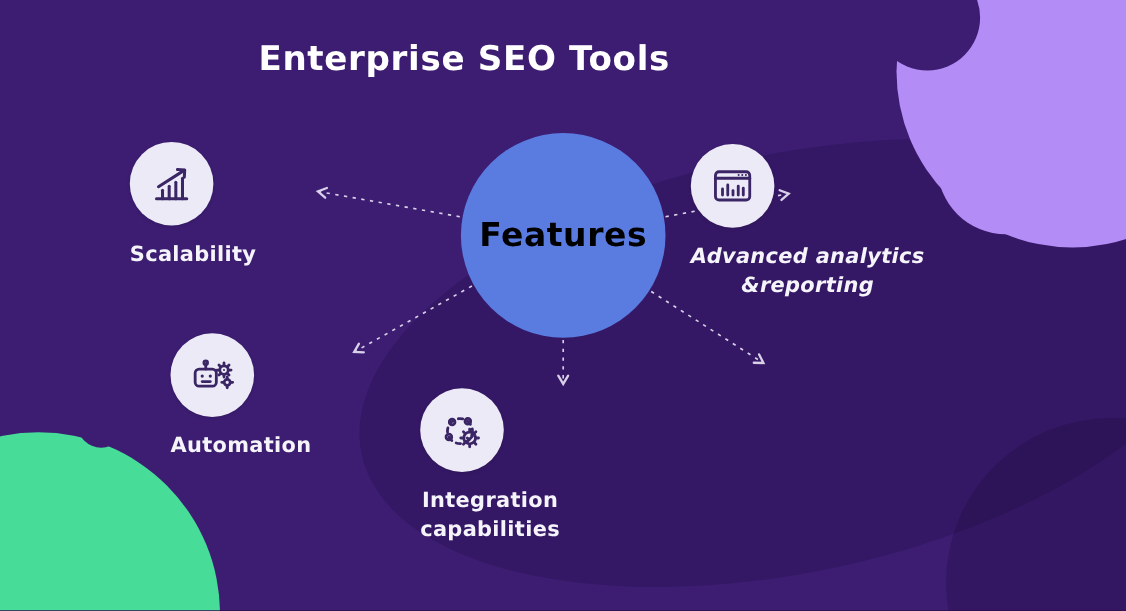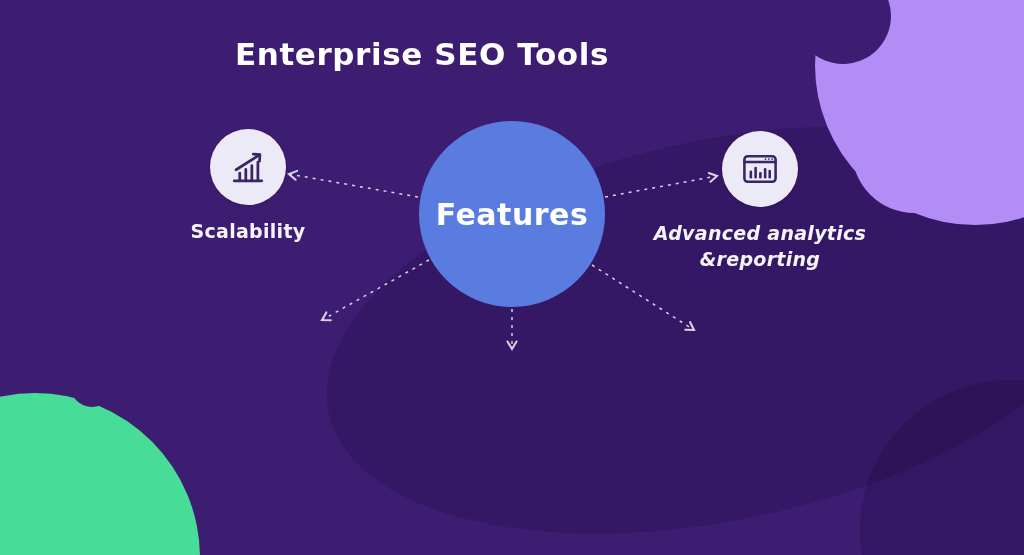--- a/index.html
+++ b/index.html
@@ -21,23 +21,23 @@
     position:absolute;left:0;top:36px;width:844px;text-align:center;
     color:#ffffff;font-size:31px;font-weight:bold;letter-spacing:0.6px;
   }
 
   .connectors{position:absolute;left:0;top:0;width:1024px;height:555px;pointer-events:none;}
 
   .center-circle{
     position:absolute;left:419px;top:121px;width:186px;height:186px;border-radius:50%;
     background:#5a7ce1;display:flex;align-items:center;justify-content:center;
   }
-  .center-circle .center-label{color:#ffffff;font-size:30px;font-weight:bold;letter-spacing:0.5px;}
+  .center-circle .center-label{color:#000000;font-size:30px;font-weight:bold;letter-spacing:0.5px;}
 
-  .node{position:absolute;display:flex;flex-direction:column;align-items:center;}
+  .node{position:absolute;display:flex;flex-direction:column;align-items:flex-start;}
   .icon-circle{
     width:76px;height:76px;border-radius:50%;background:#edeaf7;
     display:flex;align-items:center;justify-content:center;
     box-shadow:0 1px 3px rgba(0,0,0,0.15);
   }
   .icon-circle svg{width:44px;height:44px;}
   .node .label{
     margin-top:14px;color:#f6f4fb;font-size:19px;font-weight:bold;
     text-align:center;white-space:pre-line;line-height:1.35;letter-spacing:0.3px;
   }
@@ -113,16 +113,53 @@
           <path d="M12.2 16.5v-2.2"></path>
           <path d="M14.8 16.5v-4.4"></path>
           <path d="M17.3 16.5v-3.4"></path>
         </g>
       </svg>
     </div>
     <div class="label">Advanced analytics
 &amp;reporting</div>
   </div>
 
+  <div class="node automation">
+    <div class="icon-circle">
+      <svg viewBox="0 0 24 24">
+        <g fill="none" stroke="#3a2565" stroke-width="1.4" stroke-linecap="round" stroke-linejoin="round">
+          <rect x="3.5" y="9" width="10.5" height="8.5" rx="2"></rect>
+          <circle cx="7" cy="12.5" r="0.8" fill="#3a2565" stroke="none"></circle>
+          <circle cx="11" cy="12.5" r="0.8" fill="#3a2565" stroke="none"></circle>
+          <path d="M7 15.2h4"></path>
+          <path d="M8.75 9V6.9"></path>
+          <circle cx="8.75" cy="5.9" r="0.9"></circle>
+          <circle cx="17.8" cy="9.5" r="2.1"></circle>
+          <circle cx="17.8" cy="9.5" r="0.5" fill="#3a2565" stroke="none"></circle>
+          <path d="M20.3 9.5h1 M17.8 7v-1 M17.8 12v1 M15.3 9.5h-1 M19.6 7.7l.7-.7 M16 11.3l-.7.7 M19.6 11.3l.7.7 M16 7.7l-.7-.7"></path>
+          <circle cx="19.4" cy="15.6" r="1.5"></circle>
+          <path d="M21.3 15.6h.8 M17.5 15.6h-.8 M19.4 13.7v-.8 M19.4 17.5v.8"></path>
+        </g>
+      </svg>
+    </div>
+    <div class="label">Automation</div>
+  </div>
 
+  <div class="node integration">
+    <div class="icon-circle">
+      <svg viewBox="0 0 24 24">
+        <g fill="none" stroke="#3a2565" stroke-width="1.4" stroke-linecap="round" stroke-linejoin="round">
+          <circle cx="11" cy="12.5" r="6.2" stroke-dasharray="2.2 2.5"></circle>
+          <circle cx="7.1" cy="8" r="1.4"></circle>
+          <circle cx="14.9" cy="7.6" r="1.4"></circle>
+          <circle cx="5.5" cy="15.4" r="1.4"></circle>
+          <circle cx="15.8" cy="15.9" r="2.9"></circle>
+          <path d="M19.2 15.9h1 M15.8 12.5v-1 M15.8 19.3v1 M12.4 15.9h-1 M18.2 13.5l.7-.7 M13.4 18.3l-.7.7 M18.2 18.3l.7.7 M13.4 13.5l-.7-.7"></path>
+          <path d="M14.6 15.9l.9.9 1.7-1.8"></path>
+        </g>
+      </svg>
+    </div>
+    <div class="label">Integration
+capabilities</div>
+  </div>
 
 
 </div>
 
 </body></html>

